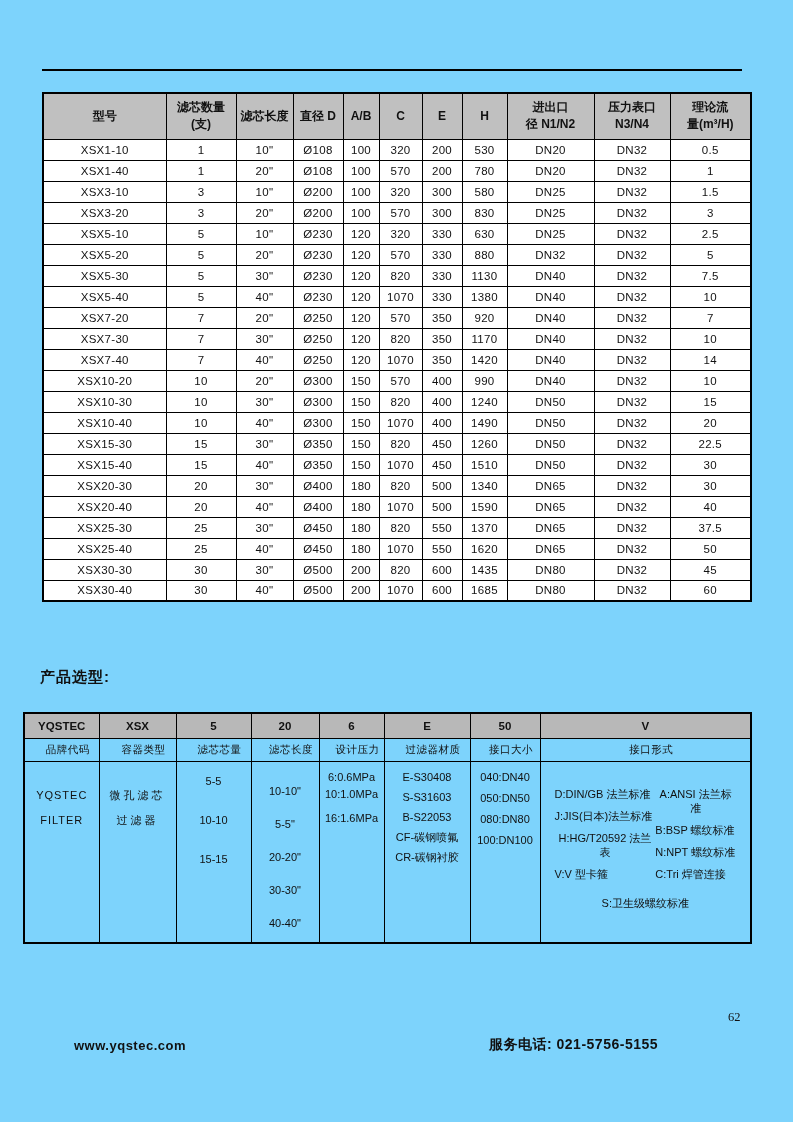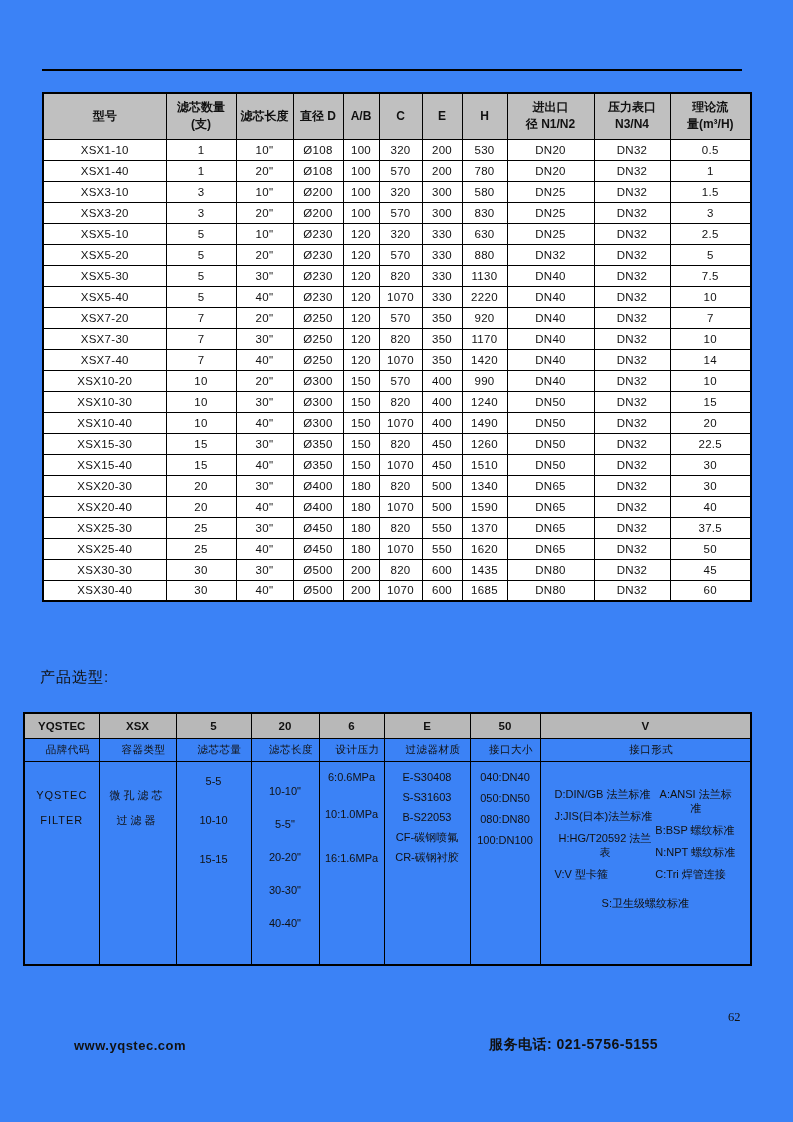--- a/index.html
+++ b/index.html
@@ -1,19 +1,19 @@
 <!DOCTYPE html>
 <html><head>
 <meta charset="utf-8">
 <style>
   * { margin: 0; padding: 0; box-sizing: border-box; }
   body { background: #e8e8e8; font-family: "Liberation Sans", sans-serif; }
   .page {
     position: relative; width: 793px; height: 1122px;
-    margin: 0 auto; background: #3b82f6; color: #111;
+    margin: 0 auto; background: #7dd3fc; color: #111;
     overflow: hidden;
   }
   .top-rule {
     position: absolute; left: 42px; top: 69px; width: 700px; height: 2px;
     background: #000;
   }
 
   
   table { border-collapse: collapse; table-layout: fixed; }
   .spec-table {
@@ -28,46 +28,46 @@
     background: #c0c0c0; font-weight: bold; font-size: 12px;
     height: 46px; line-height: 1.45; white-space: pre-line; padding: 1px 0;
   }
   .spec-table td {
     font-size: 11.5px; height: 21px; background: #fff; letter-spacing: 0.3px;
   }
 
   
   .sel-heading {
     position: absolute; left: 40px; top: 668px;
-    font-size: 15px; font-weight: normal; letter-spacing: 1px;
+    font-size: 15px; font-weight: bold; letter-spacing: 1px;
   }
 
   
   .sel-table {
     position: absolute; left: 23px; top: 712px; width: 727px;
     border: 2px solid #000;
   }
   .sel-table td {
     border: 1px solid #000; text-align: center; vertical-align: top;
   }
   .sel-table .code-row td {
     background: #b8b8b8; font-weight: bold; font-size: 11.5px;
     height: 25px; vertical-align: middle;
   }
   .sel-table .label-row td {
     font-size: 10.5px; height: 23px; vertical-align: middle; letter-spacing: 0.5px; padding-left: 12px;
   }
-  .sel-table .body-row td { height: 204px; font-size: 11px; }
+  .sel-table .body-row td { height: 182px; font-size: 11px; }
   .stack { display: flex; flex-direction: column; align-items: center; }
   .stack div { line-height: 14px; }
   .stack-brand   { padding-top: 26px; row-gap: 11px; letter-spacing: 1px; }
   .stack-vessel  { padding-top: 26px; row-gap: 11px; letter-spacing: 3px; }
   .stack-qty     { padding-top: 12px; row-gap: 25px; }
   .stack-length  { padding-top: 22px; row-gap: 19px; }
-  .stack-press   { padding-top: 8px;  row-gap: 23px; }
+  .stack-press   { padding-top: 8px;  row-gap: 3px; }
   .stack-press div:nth-child(3) { margin-top: 7px; }
   .stack-mat     { padding-top: 8px;  row-gap: 6px; }
   .stack-size    { padding-top: 8px;  row-gap: 7px; }
   .form-cell { padding: 25px 6px 0 6px; }
   .form-grid { display: flex; justify-content: space-between; padding: 0 8px; }
   .form-grid .stack { align-items: flex-start; row-gap: 8px; }
   .form-grid .stack div { line-height: 14px; }
   .form-bottom { margin-top: 15px; text-align: center; }
 
   
@@ -217,21 +217,21 @@
           <td>7.5</td>
         </tr>
         <tr>
           <td>XSX5-40</td>
           <td>5</td>
           <td>40"</td>
           <td>Ø230</td>
           <td>120</td>
           <td>1070</td>
           <td>330</td>
-          <td>2220</td>
+          <td>1380</td>
           <td>DN40</td>
           <td>DN32</td>
           <td>10</td>
         </tr>
         <tr>
           <td>XSX7-20</td>
           <td>7</td>
           <td>20"</td>
           <td>Ø250</td>
           <td>120</td>

